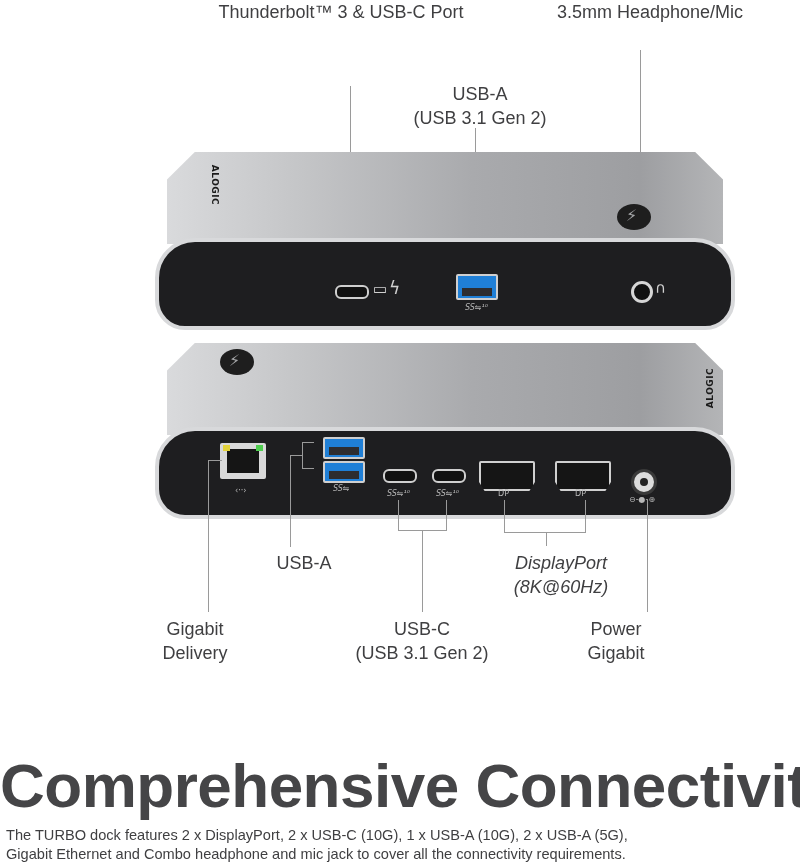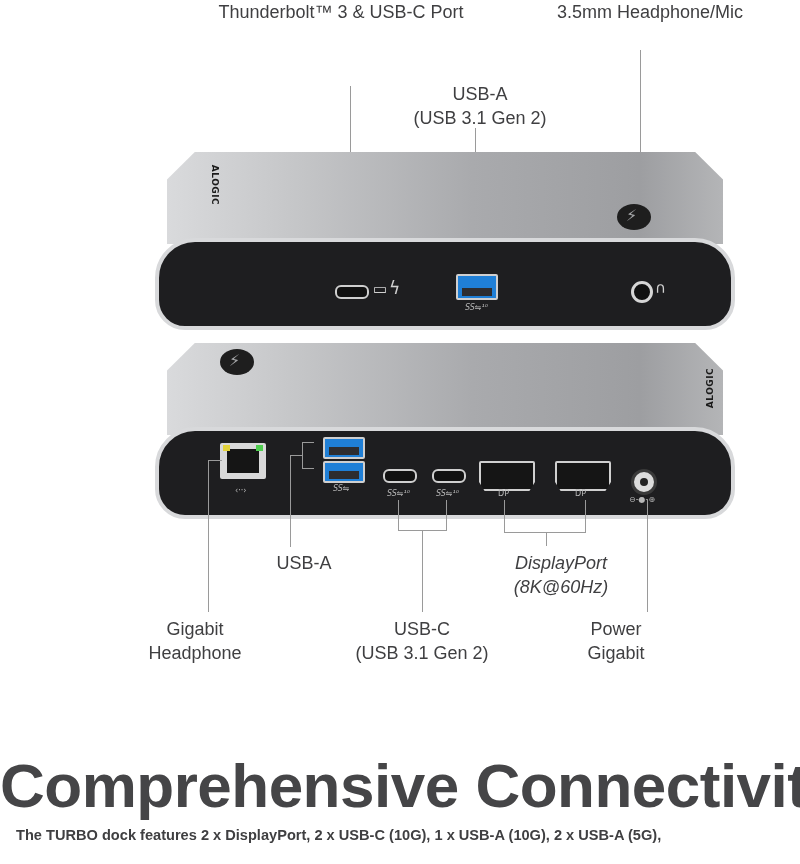--- a/index.html
+++ b/index.html
@@ -32,21 +32,21 @@
   .port-rj45::after { content:""; position:absolute; left:7px; right:7px; top:6px; bottom:6px; background:#151515; }
   .led { position:absolute; width:7px; height:6px; top:2px; z-index:2; }
   .jack { position:absolute; width:16px; height:16px; border-radius:50%; border:3px solid #d6d6d6; background:#111; }
   .dc { position:absolute; width:20px; height:20px; border-radius:50%; border:3px solid #3a3a3a; background:#dcdcdc; }
   .dc::after { content:""; position:absolute; left:6px; top:6px; width:8px; height:8px; border-radius:50%; background:#222; }
   .tiny { position:absolute; font-size:8px; color:#b7b7b7; font-style:italic; white-space:nowrap; font-family:"DejaVu Sans",sans-serif; }
   .icon-glyph { position:absolute; color:#d0d0d0; font-family:"DejaVu Sans", sans-serif; }
 
   .headline { position:absolute; left:0; width:800px; top:750px; text-align:center;
       font-size:62px; font-weight:bold; color:#454547; letter-spacing:-0.5px; line-height:72px; white-space:nowrap; }
-  .desc { position:absolute; left:16px; top:826px; font-size:14.6px; line-height:19px; color:#3f3f41;font-weight:bold; }
+  .desc { position:absolute; left:6px; top:826px; font-size:14.6px; line-height:19px; color:#3f3f41; }
   .desc span { display:block; white-space:nowrap; }
 </style>
 </head>
 <body>
 
 <div class="lbl" style="left:181px; top:0px; width:320px;">
   <span>Thunderbolt™ 3 &amp; USB-C Port</span>
 </div>
 <div class="lbl" style="left:395px; top:82px; width:170px;">
   <span>USB-A</span>
@@ -127,27 +127,28 @@
 
 <div class="lbl" style="left:224px; top:551px; width:160px;">
   <span>USB-A</span>
 </div>
 <div class="lbl" style="left:496px; top:551px; width:130px;font-style:italic;">
   <span>DisplayPort</span>
   <span>(8K@60Hz)</span>
 </div>
 <div class="lbl" style="left:145px; top:617px; width:100px;">
   <span>Gigabit</span>
-  <span>Headphone</span>
+  <span>Delivery</span>
 </div>
 <div class="lbl" style="left:342px; top:617px; width:160px;">
   <span>USB-C</span>
   <span>(USB 3.1 Gen 2)</span>
 </div>
 <div class="lbl" style="left:566px; top:617px; width:100px;">
   <span>Power</span>
   <span>Gigabit</span>
 </div>
 
 <div class="headline">Comprehensive Connectivity</div>
 <div class="desc">
   <span>The TURBO dock features 2 x DisplayPort, 2 x USB-C (10G), 1 x USB-A (10G), 2 x USB-A (5G),</span>
+  <span>Gigabit Ethernet and Combo headphone and mic jack to cover all the connectivity requirements.</span>
 </div>
 
 </body></html>

